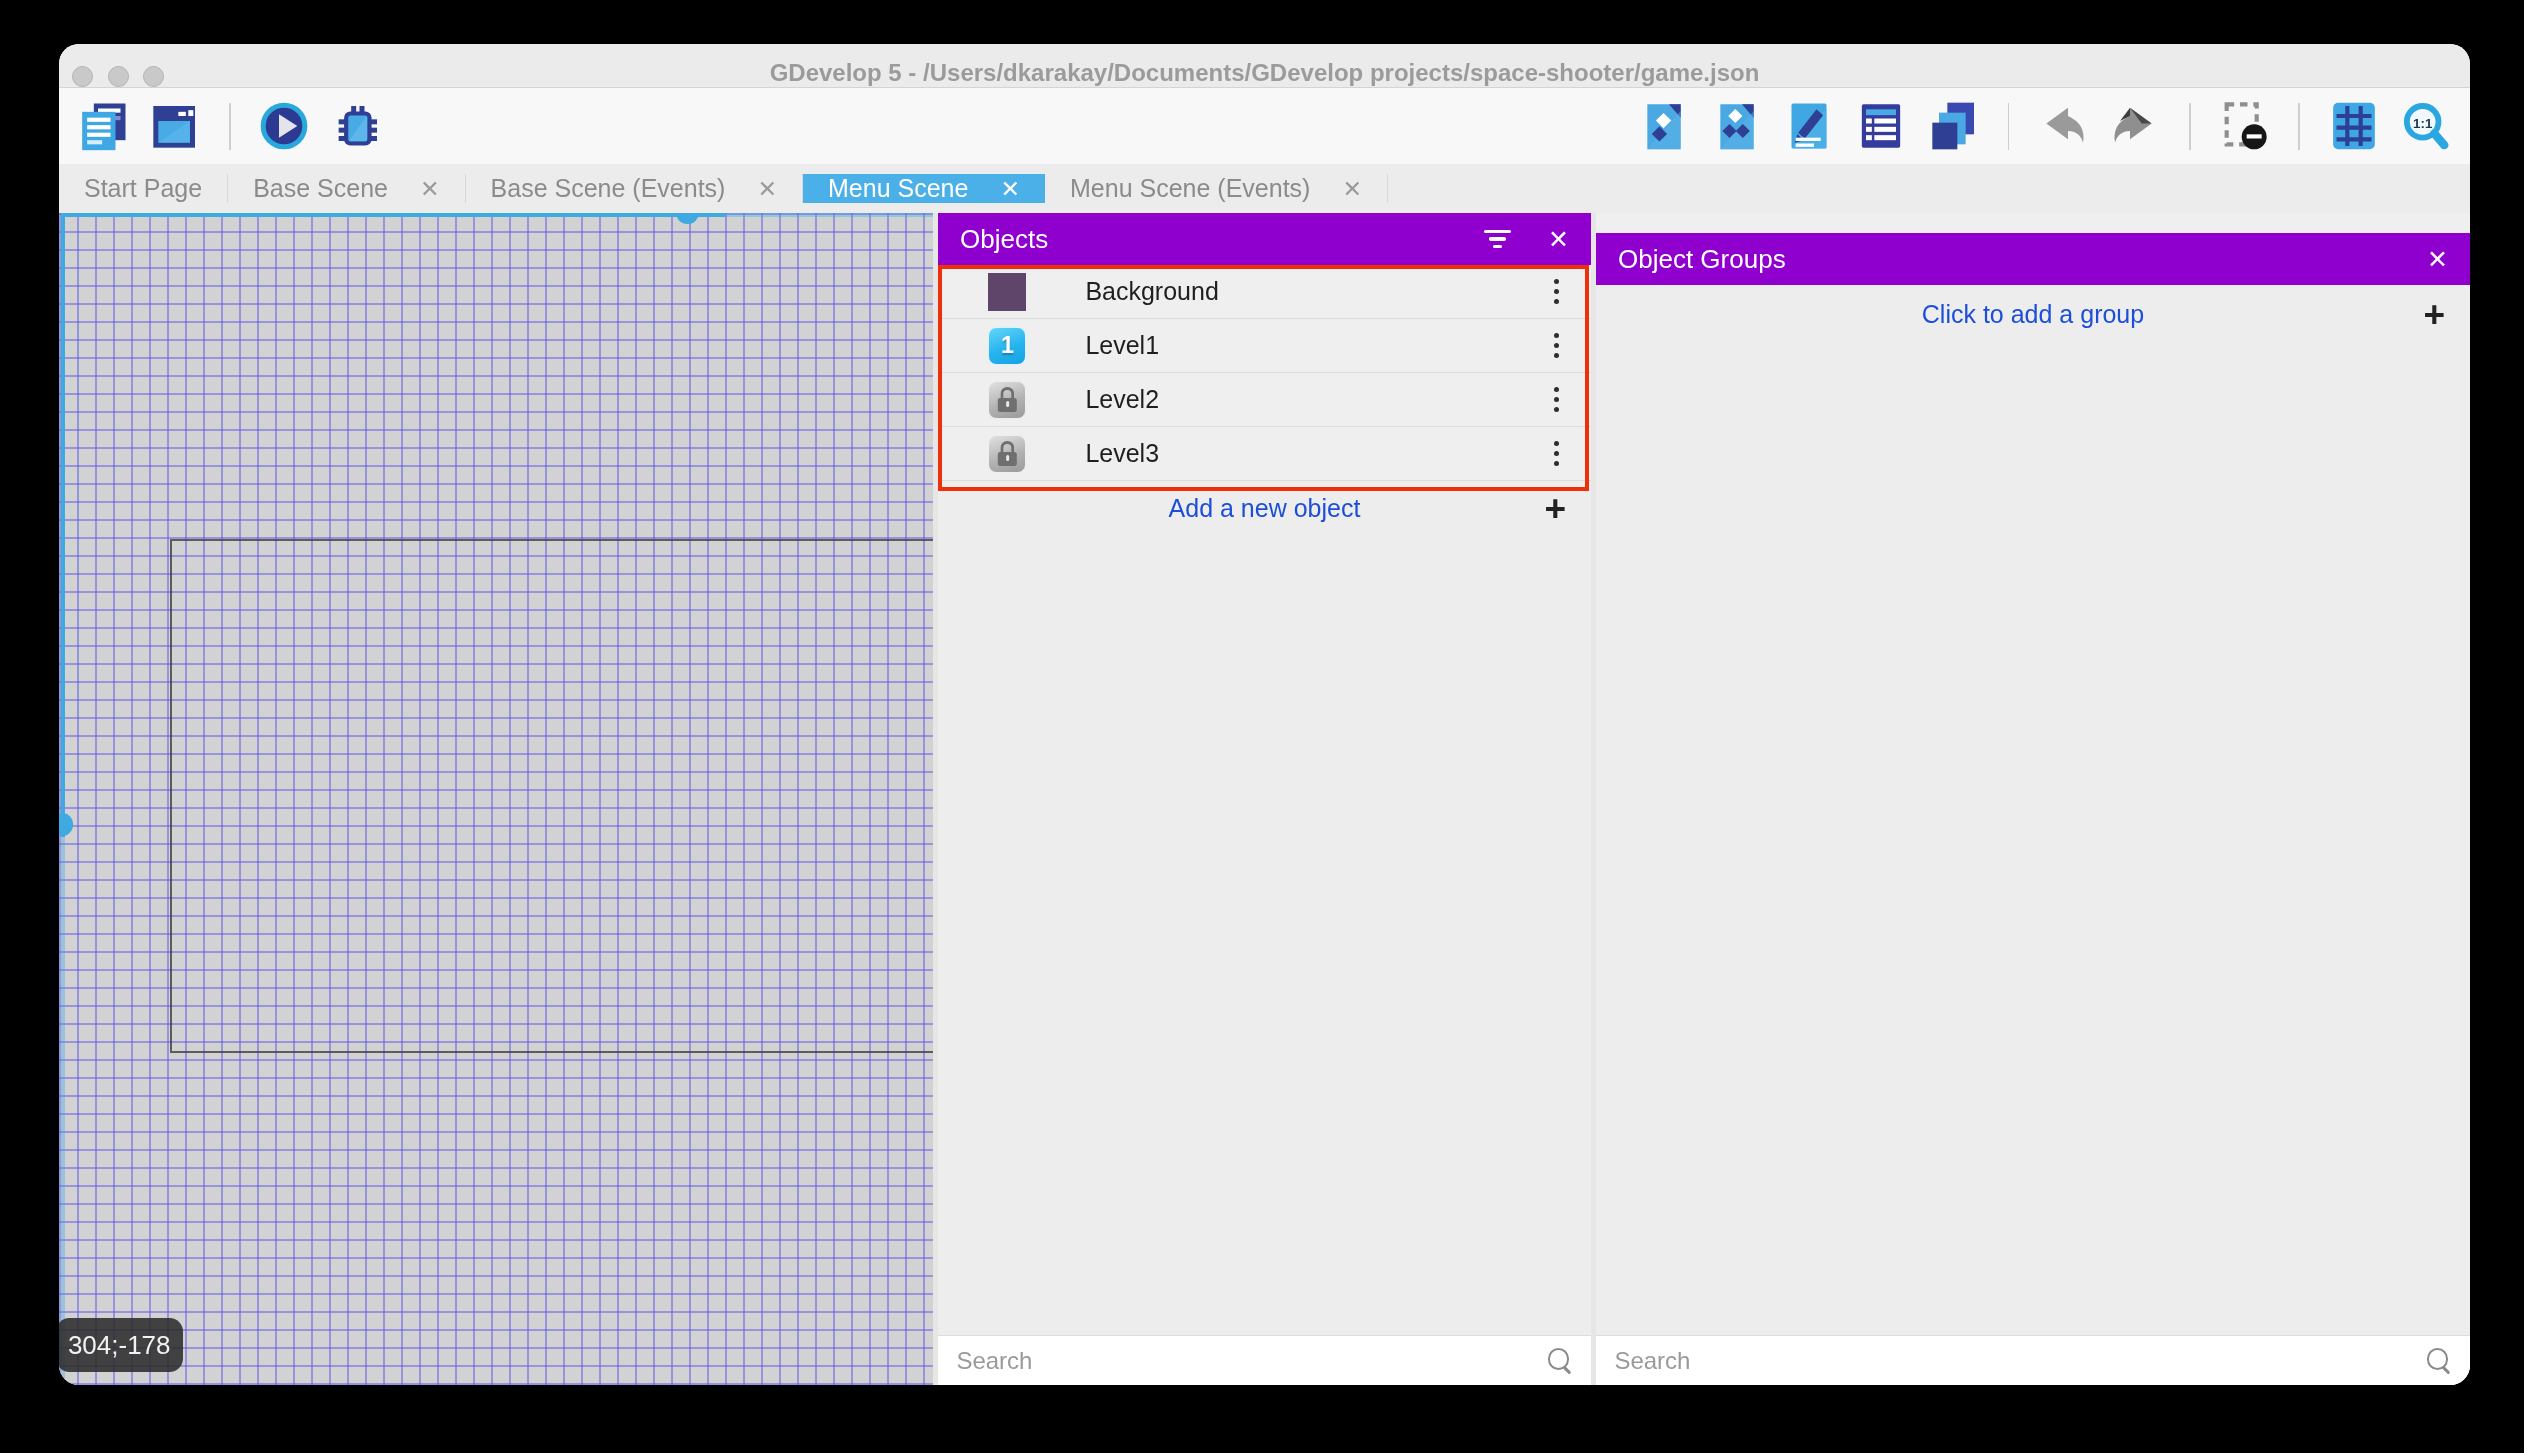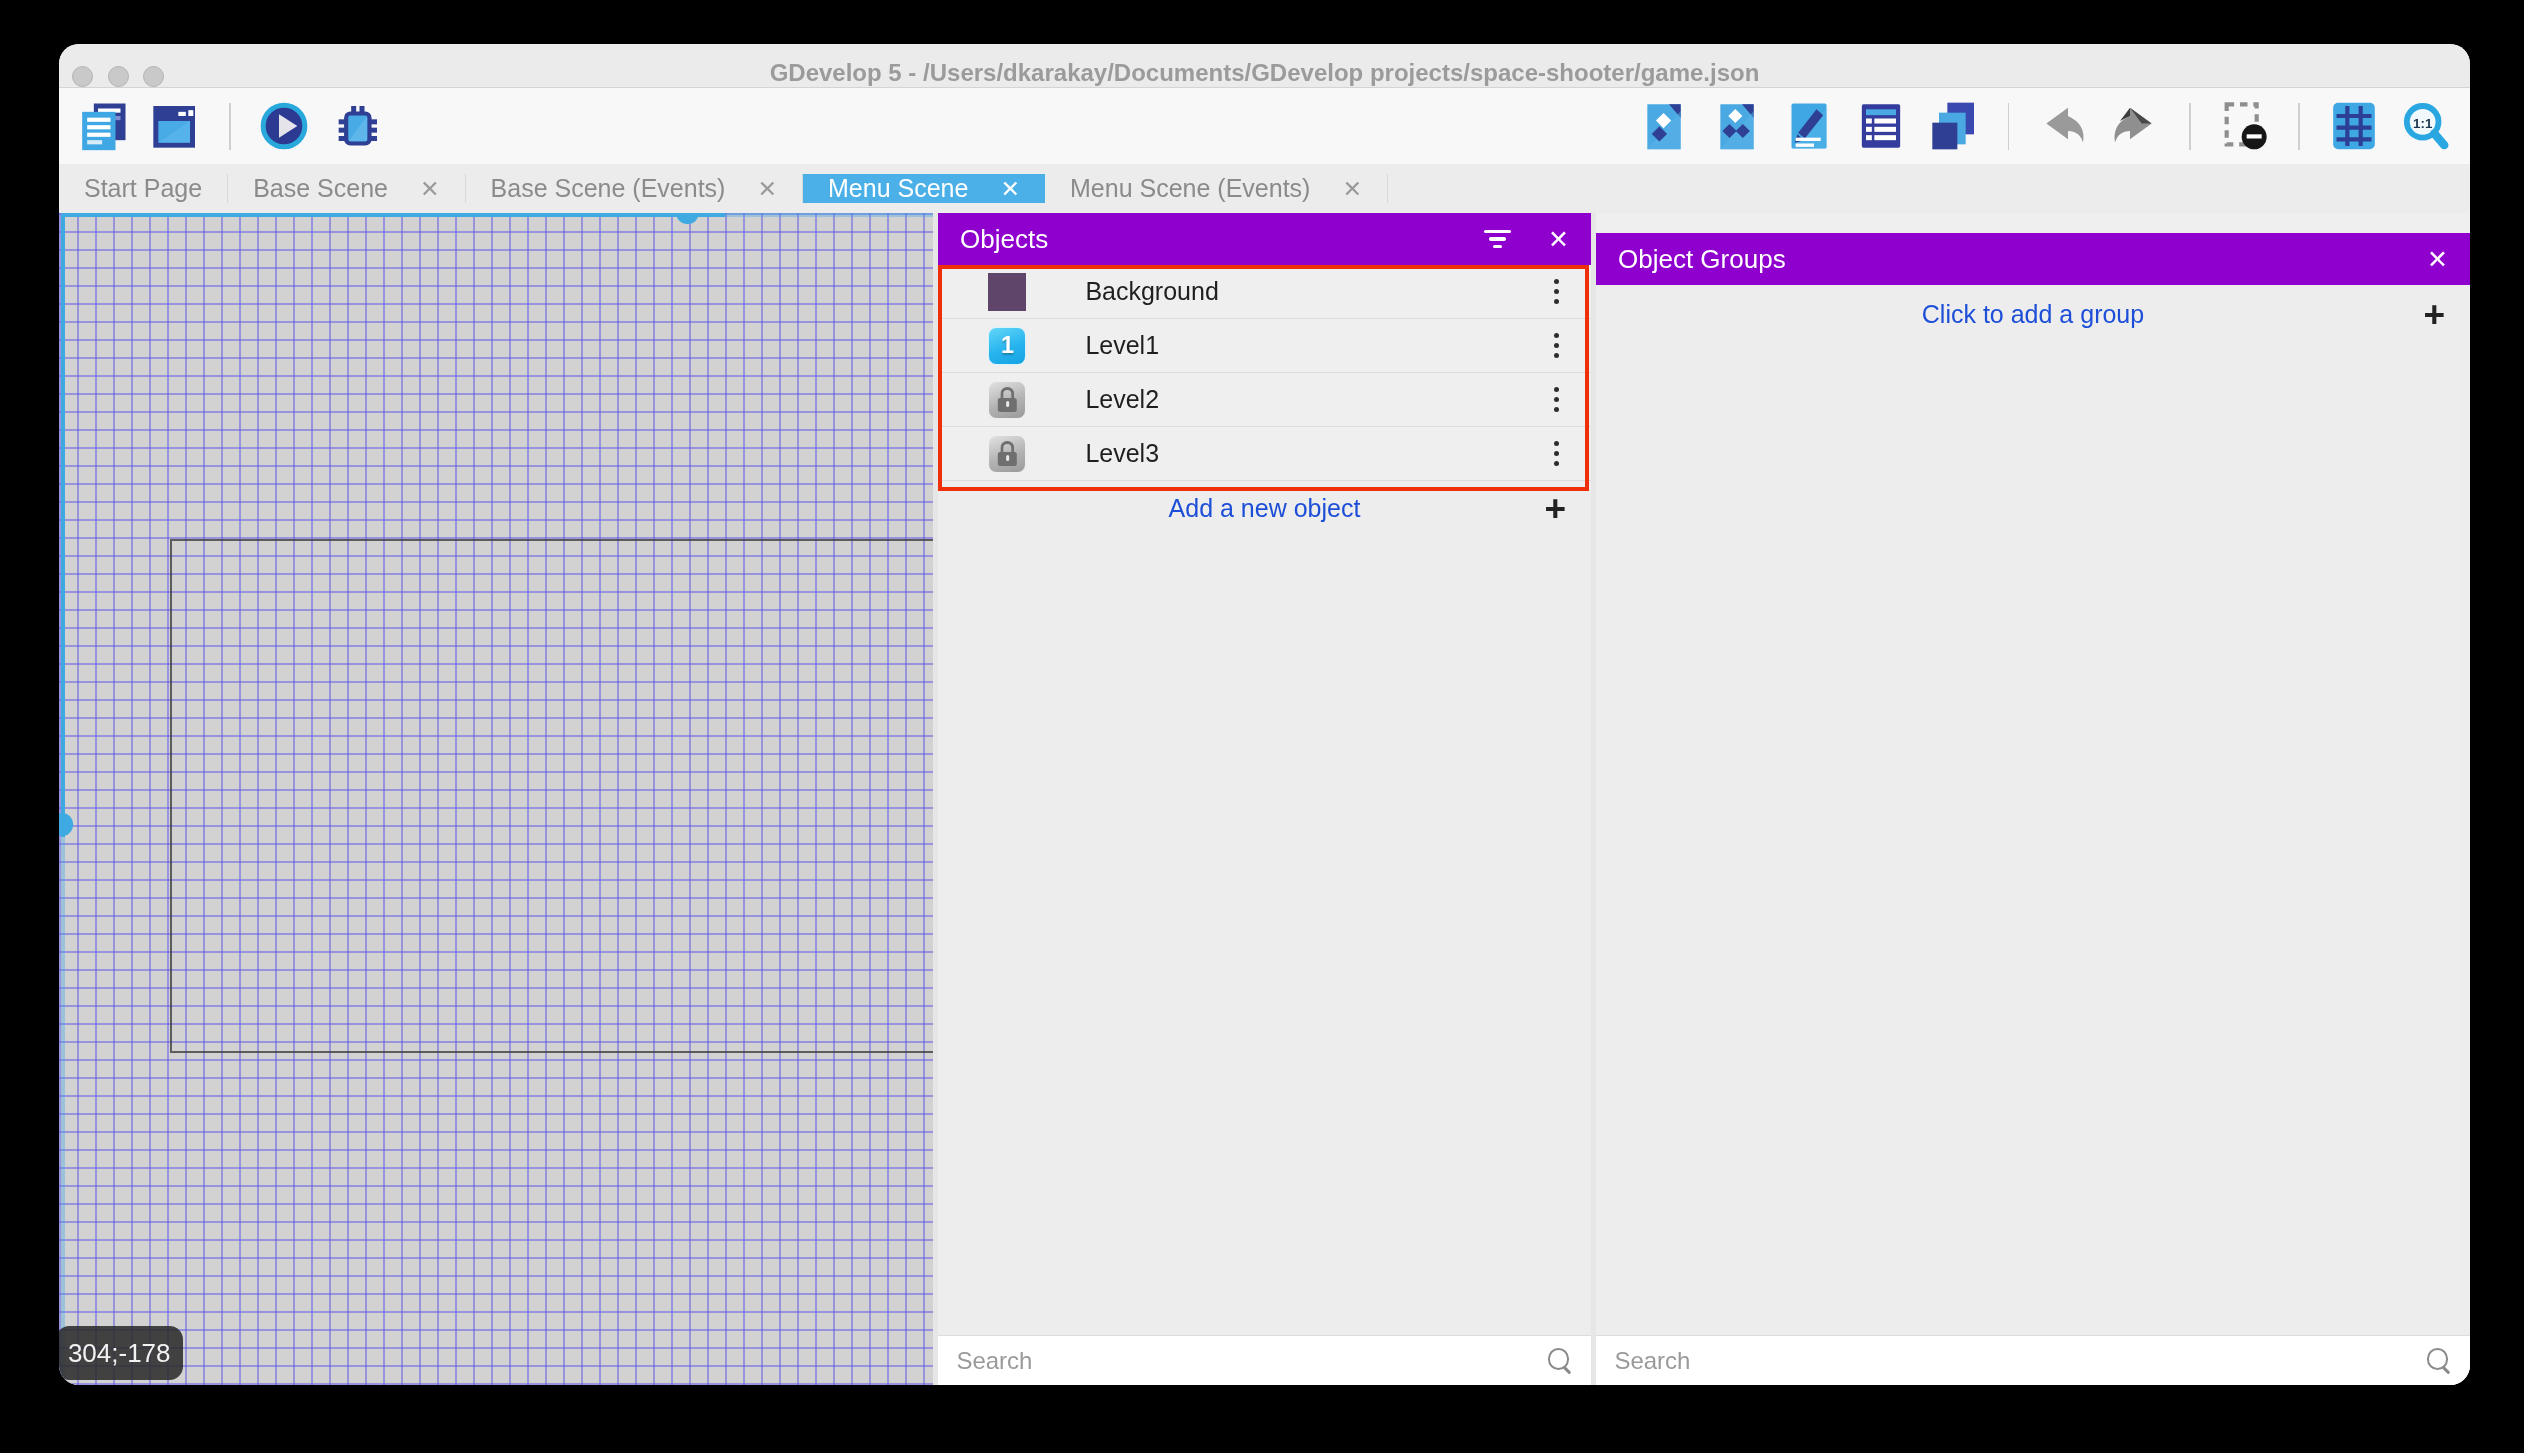--- a/index.html
+++ b/index.html
@@ -43,21 +43,21 @@
     background-size:18px 18px; }
   .sel-top-solid  { position:absolute; left:1.7px; top:0; width:664px; height:4.2px; background:#3fa9e2; }
   .sel-top-light  { position:absolute; left:666px; right:0; top:0; height:4.2px; background:rgba(63,169,226,.38); }
   .sel-left-solid { position:absolute; left:1.7px; top:0; width:4.2px; height:624px; background:#3fa9e2; }
   .sel-left-light { position:absolute; left:1.7px; top:624px; bottom:0; width:4.2px; background:rgba(63,169,226,.38); }
   .handle { position:absolute; width:22.6px; height:22.6px; border-radius:50%; background:#3fa9e2; }
   .handle.top  { left:617px; top:-11.7px; }
   .handle.left { left:-8.4px; top:600px; }
   .instance-rect { position:absolute; left:111px; top:326px; width:926px; height:514px;
                    border:2.5px solid rgba(62,62,62,.8); }
-  .coord-badge { position:absolute; left:-3.3px; bottom:5px; width:127px; height:54px;
+  .coord-badge { position:absolute; left:-3.3px; bottom:13px; width:127px; height:54px;
                  background:rgba(44,44,44,.88); border-radius:13.4px; color:#f2f2f2;
                  font-size:26px; display:flex; align-items:center; justify-content:center; }
 
   .vdiv { width:5px; background:#e6e6e6; flex:0 0 auto; }
 
   
   .panel { display:flex; flex-direction:column; background:#ededed; min-height:0; }
   .objects-panel { width:653px; flex:0 0 auto; position:relative; }
   .groups-panel { flex:1;margin-top:20px; }
   .panel-header { height:52px; background:#8f00ce; color:#fff; display:flex; align-items:center;

